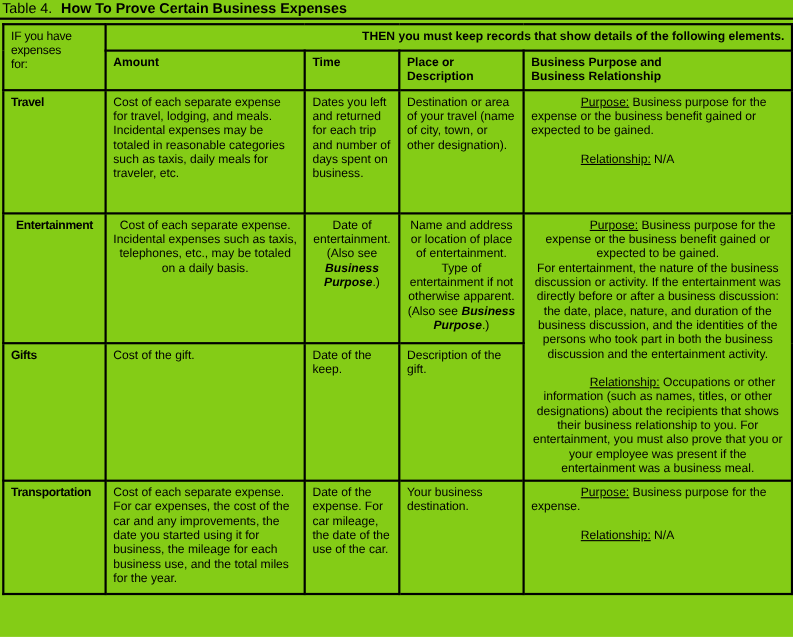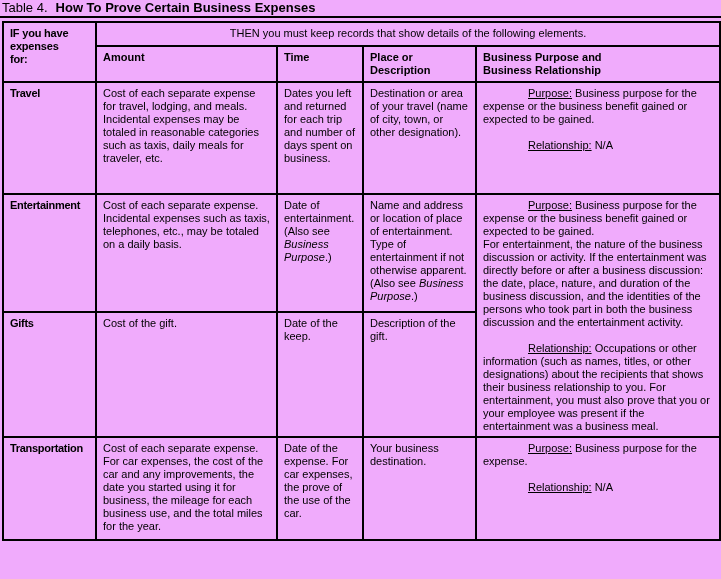--- a/index.html
+++ b/index.html
@@ -4,21 +4,21 @@
 <style>
   html, body {
     margin: 0;
     padding: 0;
     background: #ffffff;
   }
   .page {
     position: relative;
     width: 721px;
     height: 579px;
-    background: #f0abfc;
+    background: #84cc16;
     color: #000000;
     font-family: "Liberation Sans", sans-serif;
     overflow: hidden;
   }
   .table-title {
     padding: 1px 0 0 2px;
     height: 13px;
     font-size: 13px;
     line-height: 13px;
     white-space: nowrap;
@@ -47,53 +47,53 @@
     border: 2px solid #000000;
     vertical-align: top;
     font-size: 11px;
     line-height: 13px;
     padding: 4px 6px 3px 6px;
     overflow: hidden;
   }
   tr.r-then  { height: 24px; }
   tr.r-sub   { height: 36px; }
   tr.r-travel{ height: 112px; }
-  tr.r-ent   { height: 92px; }
+  tr.r-ent   { height: 92px; text-align: center; }
   tr.r-gifts { height: 120px; }
   tr.r-trans { height: 103px; padding-left: 40px; }
 
   td.c-if {
-    font-weight: bold;
+    font-weight: normal;
     padding: 4px 2px 3px 5px;
     letter-spacing: -0.2px;
   }
   td.c-then {
-    font-weight: normal;
-    text-align: center;
+    font-weight: bold;
+    text-align: right;
     vertical-align: middle;
     padding: 2px 4px;
   }
   td.c-colhead {
     font-weight: bold;
     text-align: left;
     vertical-align: bottom;
     padding: 2px 2px 4px 2px;
   }
   td.c-cat {
     font-weight: bold;
     padding: 4px 2px 3px 5px;
     letter-spacing: -0.3px;
   }
   td.c-time {
     padding: 4px 3px 3px 5px;
   }
   .para { margin: 0; }
   .gap { margin-top: 13px; }
   .u { text-decoration: underline; margin-left: 45px; }
-  .i { font-style: italic; }
+  .i { font-style: italic; font-weight: bold; }
 </style>
 </head>
 <body>
 
 <div class="page">
 
   <div class="table-title">
     <span class="title-prefix">Table 4.</span><span class="title-main">How To Prove Certain Business Expenses</span>
   </div>
 
@@ -174,21 +174,21 @@
           </td>
       <td>
             <div class="para"><span>Description of the gift.</span></div>
           </td>
     </tr>
 
     <tr class="r-trans">
       <td class="c-cat">Transportation</td>
       <td>Cost of each separate expense. For car expenses, the cost of the car and any improvements, the date you started using it for business, the mileage for each business use, and the total miles for the year.</td>
       <td class="c-time">
-            <div class="para"><span>Date of the expense. For car expenses, the prove of the use of the car.</span></div>
+            <div class="para"><span>Date of the expense. For car mileage, the date of the use of the car.</span></div>
           </td>
       <td>
             <div class="para"><span>Your business destination.</span></div>
           </td>
       <td>
             <div class="para"><span class="u">Purpose:</span><span> Business purpose for the expense.</span></div>
             <div class="para gap"><span class="u">Relationship:</span><span> N/A</span></div>
           </td>
     </tr>
   </tbody>

